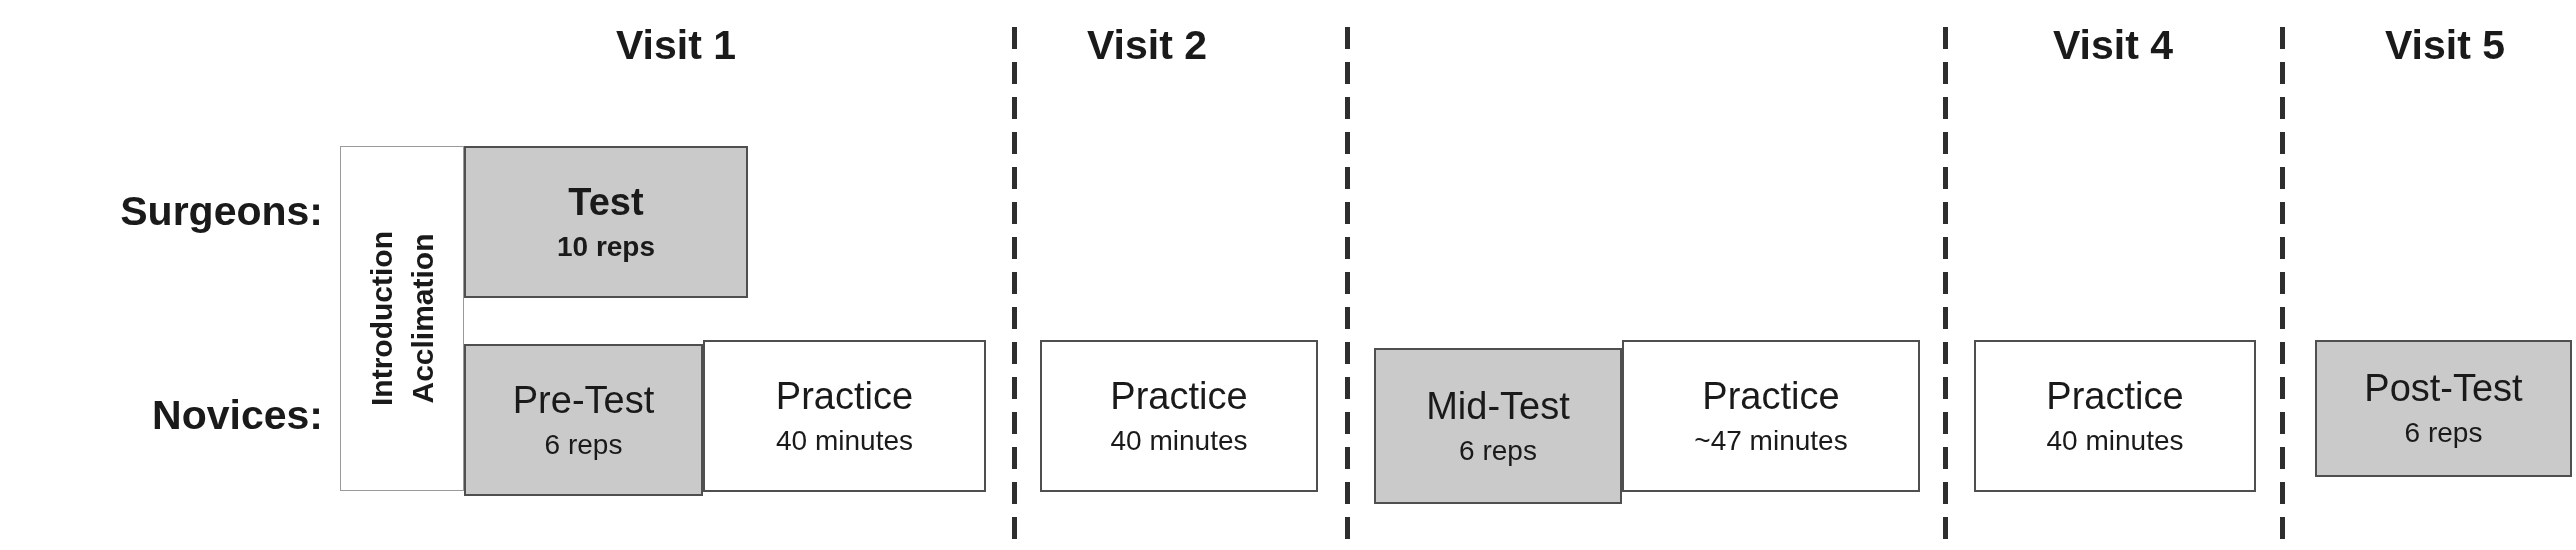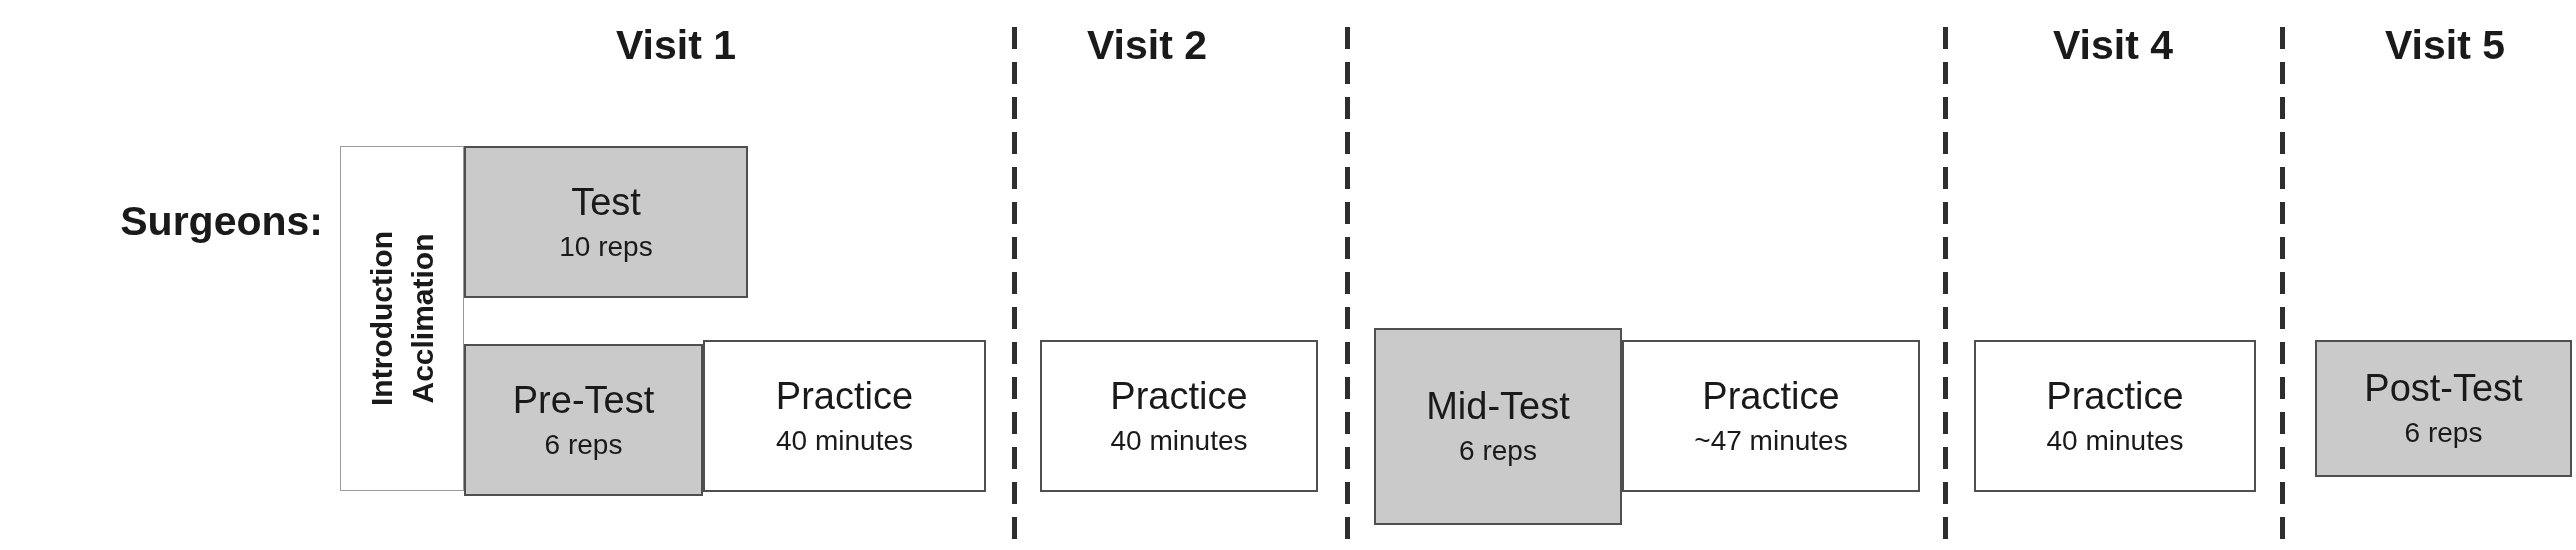--- a/index.html
+++ b/index.html
@@ -42,21 +42,21 @@
   .d2{left:1312px;}
   .d3{left:1910px;}
   .d4{left:2247px;}
   
   .row-label{
     position:absolute;left:0;width:290px;
     text-align:right;
     font-size:41px;font-weight:700;line-height:1;
     white-space:nowrap;
   }
-  .rl-surgeons{top:201px;}
+  .rl-surgeons{top:191px;}
   .rl-novices{top:395px;}
   
   .box{
     position:absolute;box-sizing:border-box;
     border:2.7px solid var(--box-border);
     display:flex;flex-direction:column;
     align-items:center;justify-content:center;
     gap:9px;
   }
   .box.gray{background:var(--test-fill);}
@@ -69,45 +69,46 @@
     box-sizing:border-box;border:1.8px solid var(--intro-border);
     background:#ffffff;
     display:flex;align-items:center;justify-content:center;
   }
   .intro-text{
     transform:rotate(-90deg);
     text-align:center;white-space:nowrap;
     font-size:30px;font-weight:600;line-height:1.35;
   }
   
-  .b-test     {left:431px; top:146px; width:284px; height:152px;}
+  .b-test     {left:431px; top:146px; width:284px; height:152px;font-weight:bold;}
   .b-pretest  {left:431px; top:344px; width:239px; height:152px;}
   .b-practice1{left:670px; top:340px; width:283px; height:152px;}
   .b-practice2{left:1007px;top:340px; width:278px; height:152px;}
-  .b-midtest  {left:1341px;top:328px; width:248px; height:197px;}
+  .b-midtest  {left:1341px;top:348px; width:248px; height:156px;}
   .b-practice3{left:1589px;top:340px; width:298px; height:152px;}
   .b-practice4{left:1941px;top:340px; width:282px; height:152px;}
   .b-posttest {left:2282px;top:340px; width:257px; height:137px;}
 </style>
 </head>
 <body>
 
 <div class="figure">
 
   <div class="visit-header vh1">Visit 1</div>
   <div class="visit-header vh2">Visit 2</div>
   <div class="visit-header vh4">Visit 4</div>
   <div class="visit-header vh5">Visit 5</div>
 
   <div class="divider d1"></div>
   <div class="divider d2"></div>
   <div class="divider d3"></div>
   <div class="divider d4"></div>
 
   <div class="row-label rl-surgeons">Surgeons:</div>
+  <div class="row-label rl-novices">Novices:</div>
 
   <div class="intro-box">
     <div class="intro-text">
       <div>Introduction</div>
       <div>Acclimation</div>
     </div>
   </div>
 
   <div class="box gray b-test">
     <div class="box-title">Test</div>

